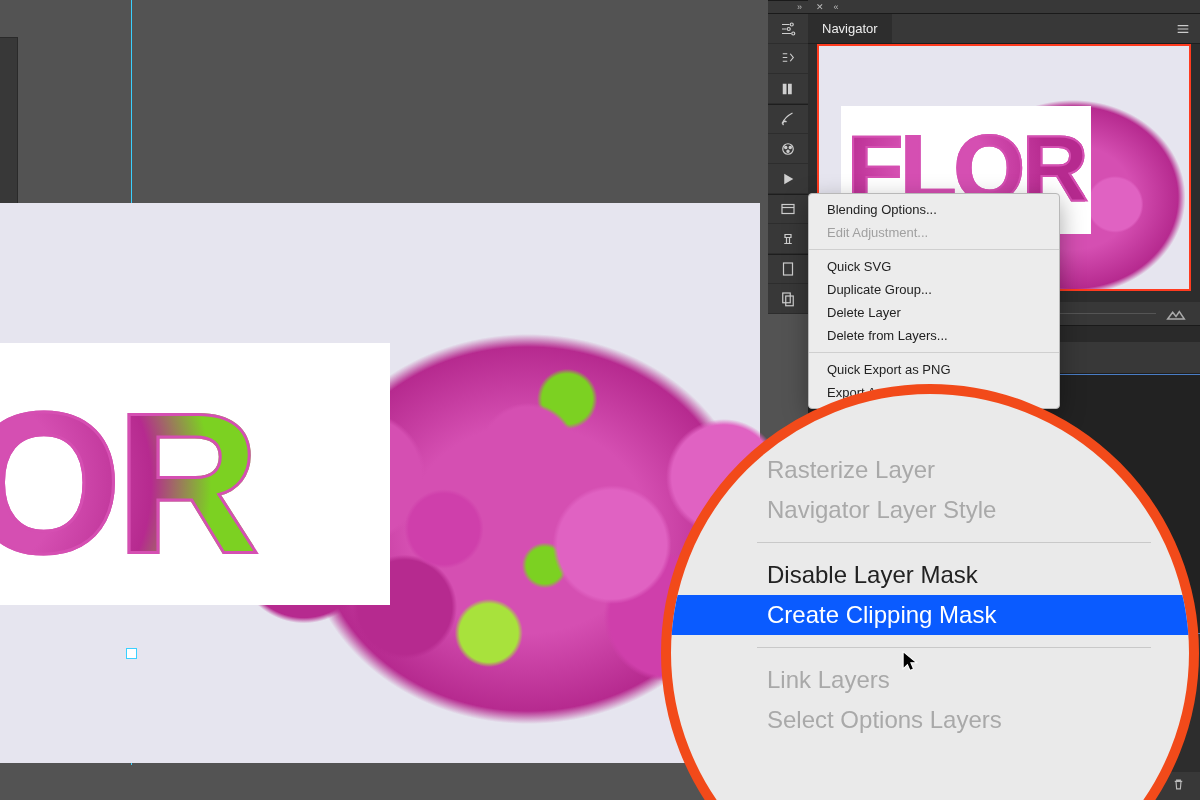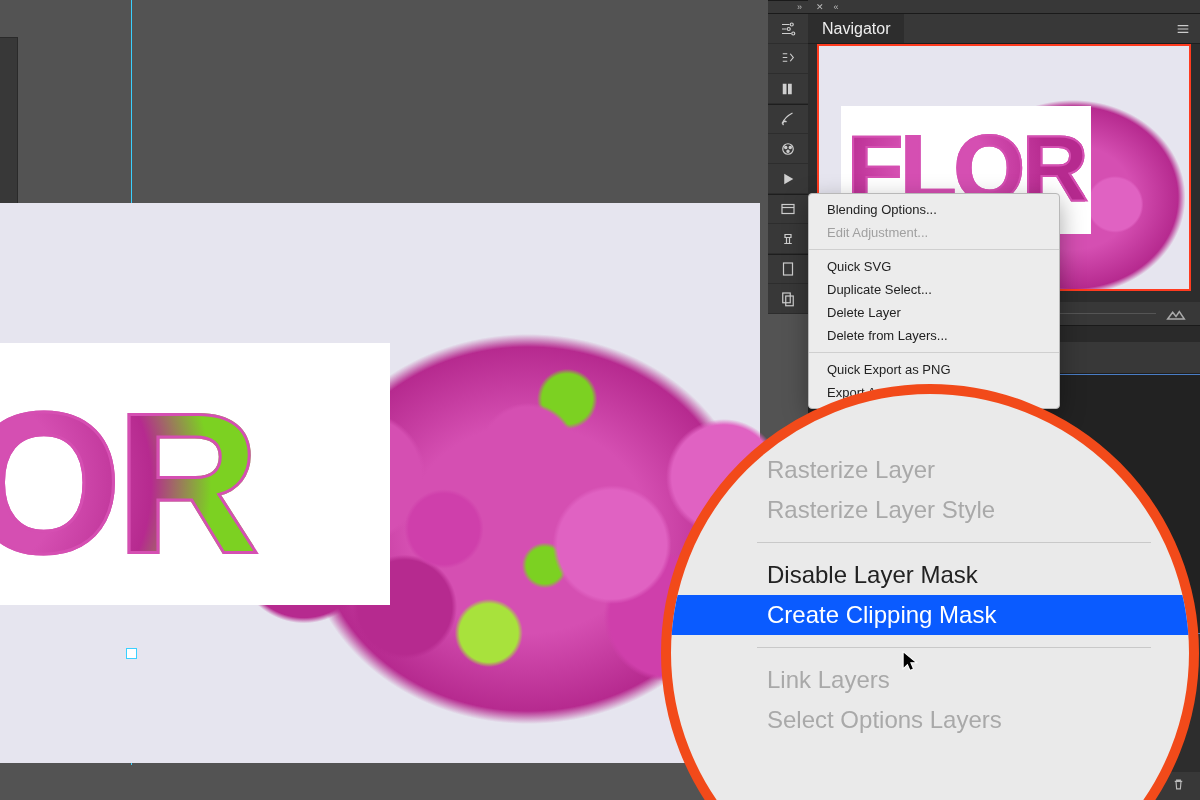--- a/index.html
+++ b/index.html
@@ -105,21 +105,21 @@
   }
   .panel-head .x { margin-right: 10px; }
   .panel-tabs {
     position: absolute; top: 14px; left: 808px; right: 0;
     height: 30px; background: #383838;
     display: flex; align-items: stretch;
     border-bottom: 1px solid #1e1e1e;
   }
   .panel-tab {
     padding: 0 14px; display: flex; align-items: center;
-    font-size: 16px; color: #eee; background: #2d2d2d;
+    font-size: 13px; color: #eee; background: #2d2d2d;
   }
   .panel-menu {
     margin-left: auto; width: 34px;
     display: flex; align-items: center; justify-content: center;
     color: #ccc;
   }
 
   
   .nav-thumb-wrap {
     position: absolute; top: 44px; left: 808px; right: 0;
@@ -373,32 +373,32 @@
   <span><svg viewBox="0 0 24 24" fill="none" stroke="currentColor" stroke-width="1.8">
         <path d="M6 7h12M9 7V5h6v2M8 7l1 12h6l1-12"></path>
       </svg></span>
 </div>
 
 <div class="context-menu">
   <div class="cm-item">Blending Options...</div>
   <div class="cm-item disabled">Edit Adjustment...</div>
   <div class="cm-sep"></div>
   <div class="cm-item">Quick SVG</div>
-  <div class="cm-item">Duplicate Select...</div>
+  <div class="cm-item">Duplicate Group...</div>
   <div class="cm-item">Delete Layer</div>
   <div class="cm-item">Delete from Layers...</div>
   <div class="cm-sep"></div>
   <div class="cm-item">Quick Export as PNG</div>
   <div class="cm-item">Export As...</div>
 </div>
 
 <div class="zoom-ring">
   <div class="zoom-inner">
     <div class="z-item disabled">Rasterize Layer</div>
-    <div class="z-item disabled">Rasterize Layer Style</div>
+    <div class="z-item disabled">Navigator Layer Style</div>
     <div class="z-sep"></div>
     <div class="z-item">Disable Layer Mask</div>
     <div class="z-item selected">Create Clipping Mask</div>
     <div class="z-sep"></div>
     <div class="z-item disabled">Link Layers</div>
     <div class="z-item disabled">Select Options Layers</div>
   </div>
 </div>
 
 <svg class="cursor" viewBox="0 0 20 28">

